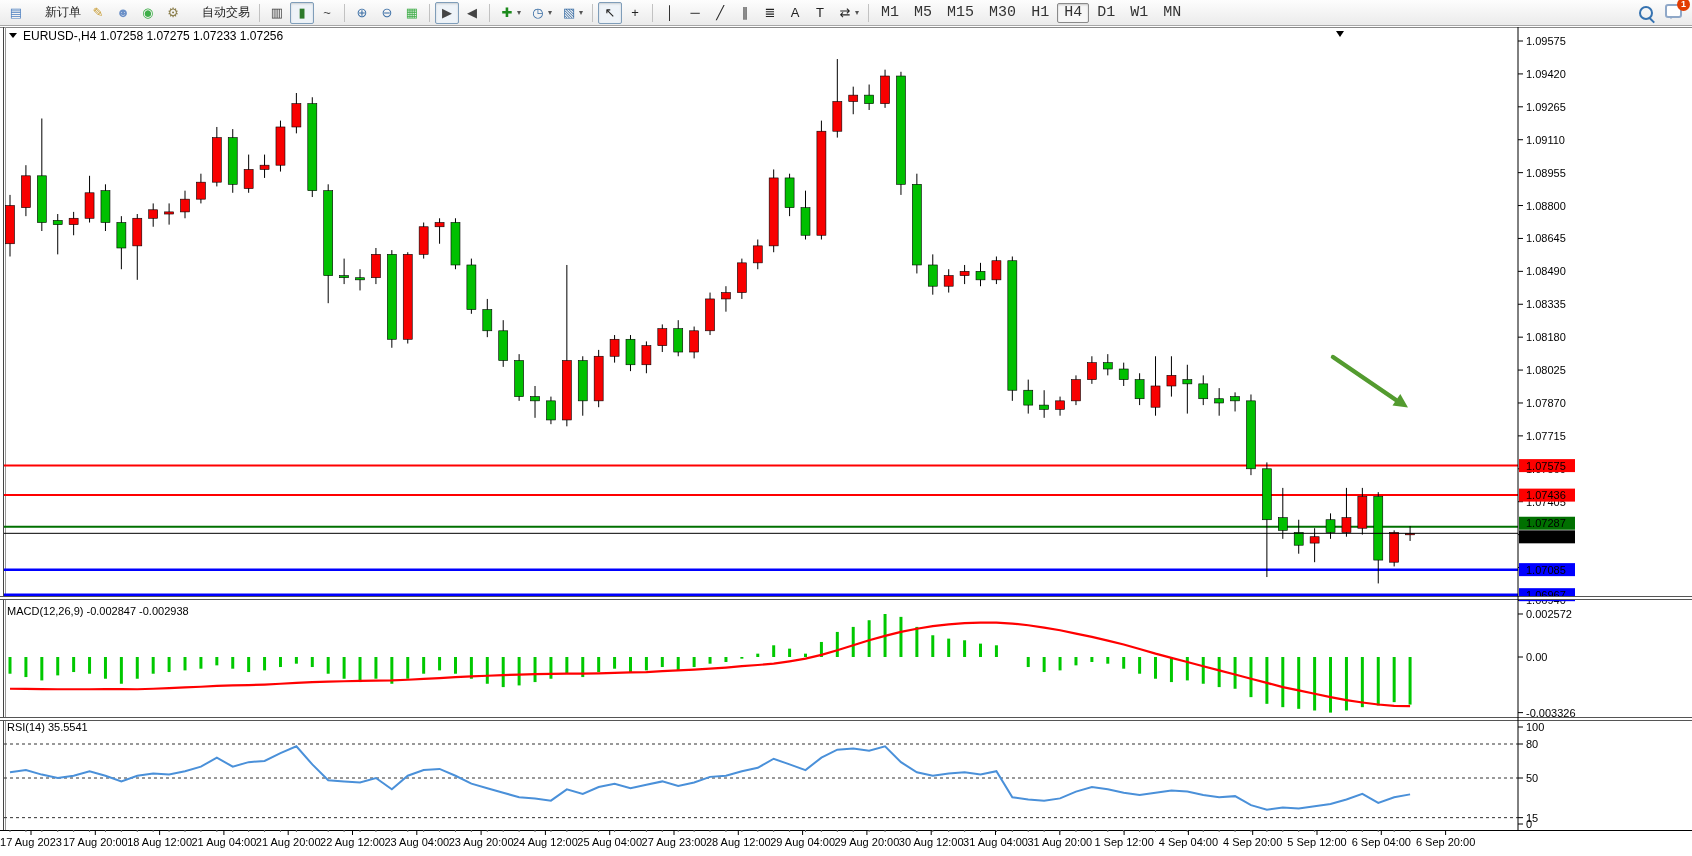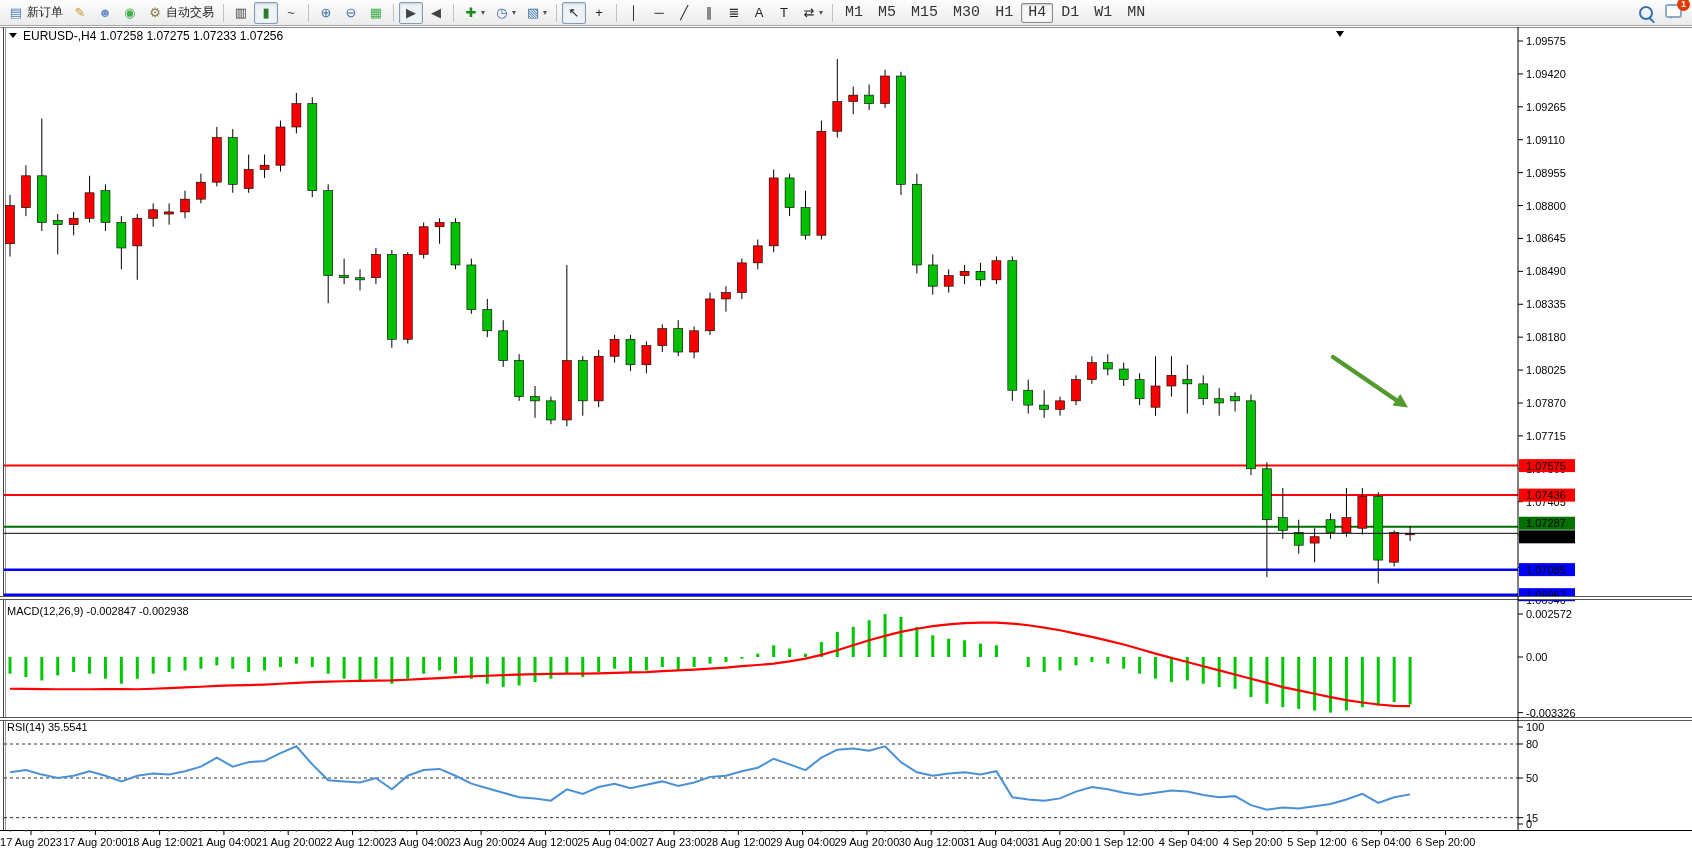--- a/index.html
+++ b/index.html
@@ -6,21 +6,21 @@
   .screen{position:relative;width:1692px;height:856px;background:#ffffff;
           font-family:"Liberation Sans",sans-serif;overflow:hidden;}
   
   .toolbar{position:absolute;top:0;left:0;width:1692px;height:26px;
            display:flex;align-items:center;gap:1px;padding-left:4px;box-sizing:border-box;
            background:linear-gradient(#fdfdfd,#ebebeb);border-bottom:1px solid #a6a6a6;}
   .tb-btn{display:inline-flex;align-items:center;height:20px;padding:0 3px;
           border:1px solid transparent;border-radius:2px;font-size:12px;color:#222;cursor:default;}
   .tb-btn.active{background:#eef3f8;border-color:#7f9db9;box-shadow:inset 0 1px 2px rgba(0,0,0,.15);}
   .tb-btn .ic{width:16px;text-align:center;font-size:13px;line-height:16px;}
-  .tb-btn .lbl{margin-left:3px;white-space:nowrap;text-align:center;}
+  .tb-btn .lbl{margin-left:21px;white-space:nowrap;text-align:center;}
   .tb-btn .dd{font-size:8px;color:#555;margin-left:2px;}
   .tb-sep{width:1px;height:18px;background:#c2c2c2;margin:0 4px;flex:0 0 auto;}
   .tf-btn{display:inline-flex;align-items:center;height:18px;padding:0 6px;font-size:15px;
           color:#333;border:1px solid transparent;border-radius:2px;cursor:default;font-family:"Liberation Mono",monospace;}
   .tf-btn.active{background:#f7f7f7;border-color:#8a8a8a;box-shadow:inset 0 1px 2px rgba(0,0,0,.2);}
   .tb-right{margin-left:auto;margin-right:10px;display:inline-flex;align-items:center;gap:12px;}
   .icon-search{position:relative;width:10px;height:10px;border:2px solid #3572b0;border-radius:50%;display:inline-block;}
   .icon-search::after{content:"";position:absolute;left:9px;top:9px;width:7px;height:2px;
                       background:#3572b0;transform:rotate(45deg);transform-origin:0 0;}
   .chat-wrap{position:relative;display:inline-block;}

